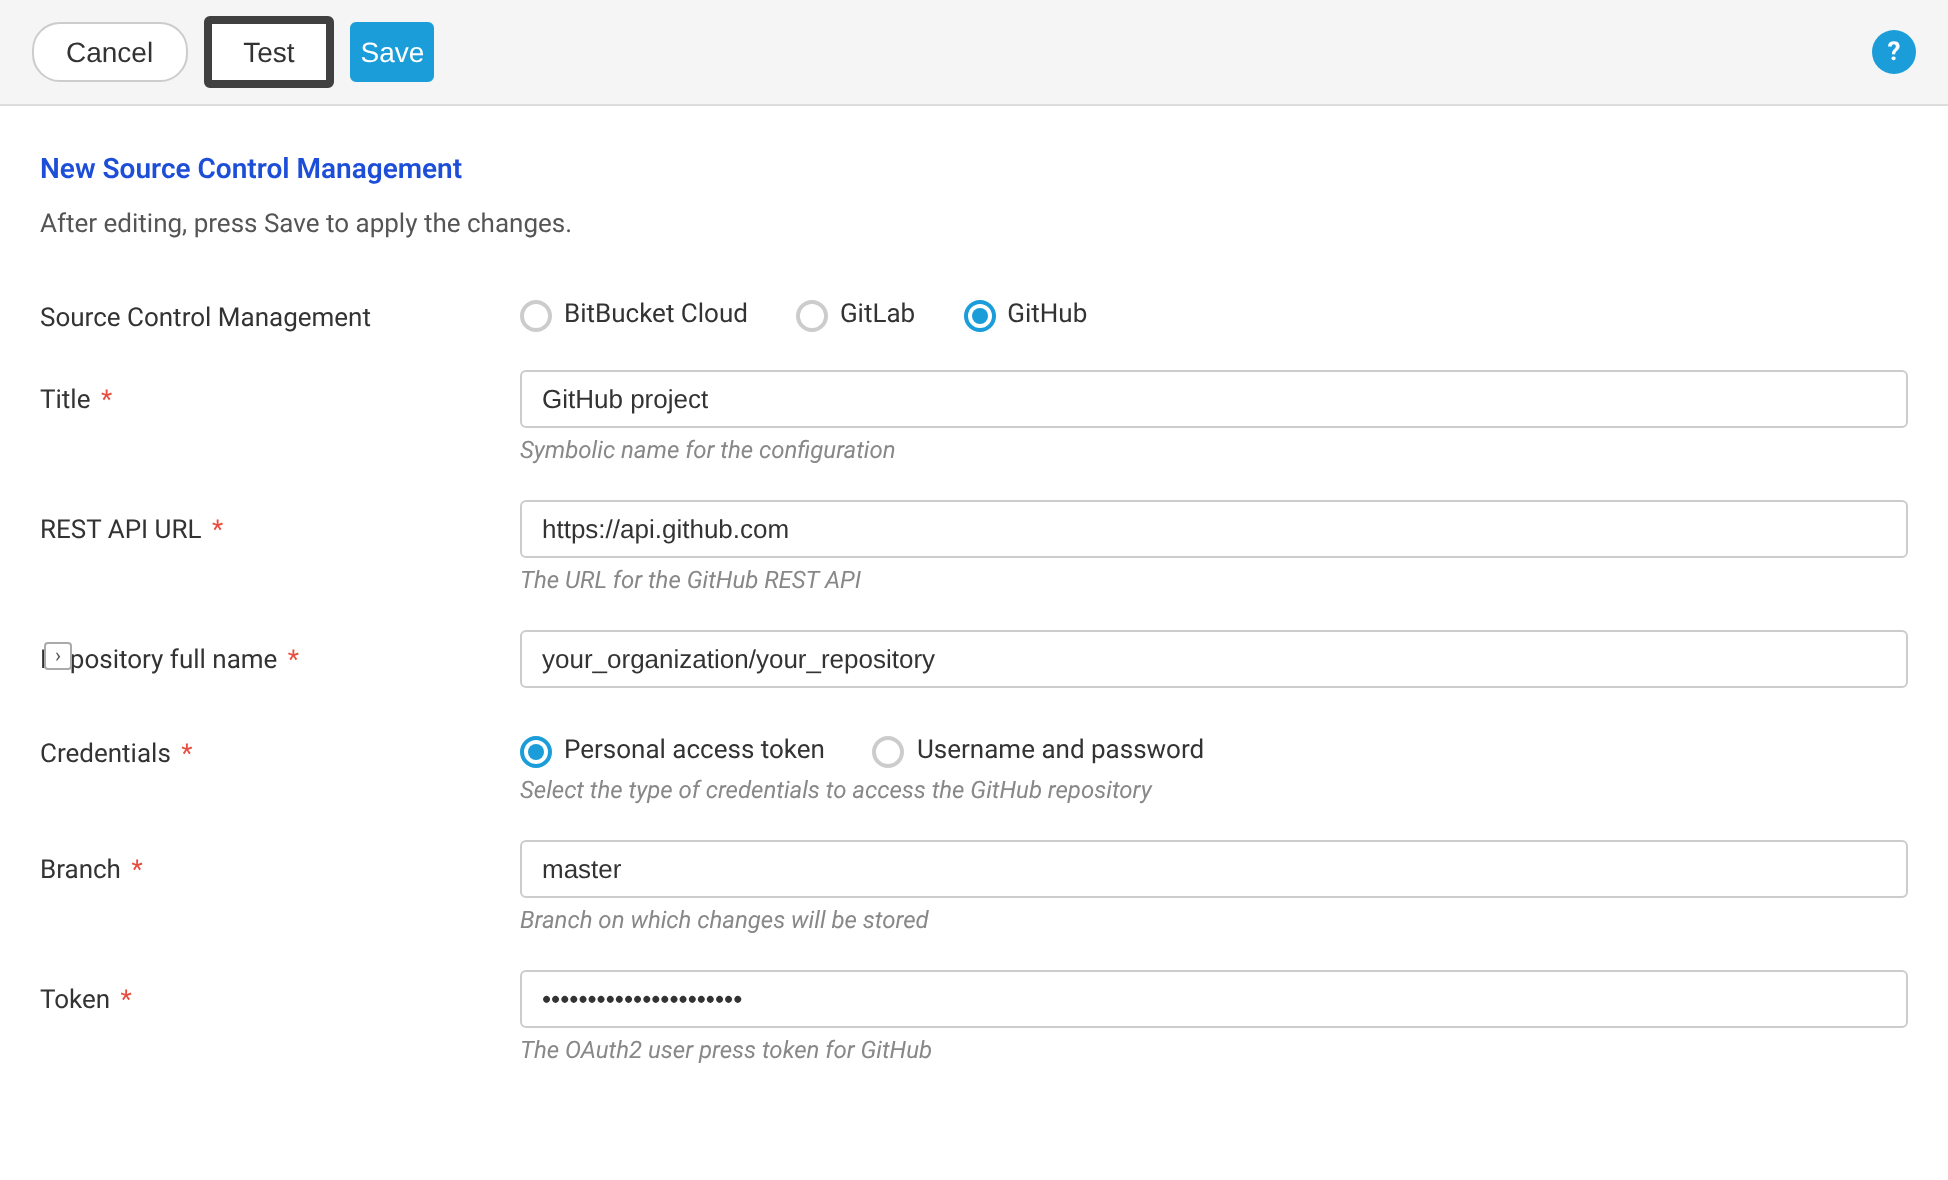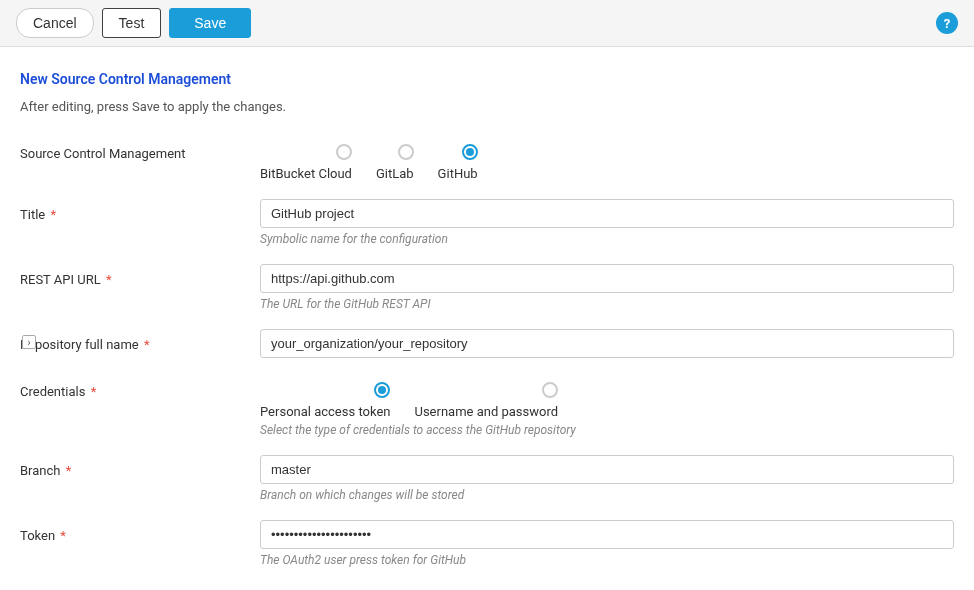--- a/index.html
+++ b/index.html
@@ -26,32 +26,32 @@
       background: #fff;
       border: 1px solid #ccc;
       padding: 6px 16px;
       border-radius: 14px;
       cursor: pointer;
       font-size: 14px;
       color: #333;
     }
     .toolbar-test {
       background: #fff;
-      border: 1px solid #404040;
+      border: 4px solid #404040;
       padding: 6px 16px;
       border-radius: 3px;
       cursor: pointer;
       font-size: 14px;
       color: #333;
     }
     .toolbar-save {
       background: #1a9dd9;
       border: 1px solid #1a9dd9;
       color: #fff;
-      padding: 6px 24px;
+      padding: 6px 4px;
       border-radius: 3px;
       cursor: pointer;
       font-size: 14px;
     }
     .toolbar-spacer { flex: 1; }
     .toolbar-help {
       width: 22px;
       height: 22px;
       border-radius: 50%;
       background: #1a9dd9;
@@ -129,24 +129,23 @@
     
     .scm-options {
       display: flex;
       align-items: center;
       gap: 24px;
       padding-top: 6px;
     }
 
     .radio-option {
       display: flex;
-      align-items: flex-end;
+      align-items: flex-start;
       gap: 6px;
       cursor: pointer;
-      flex-direction: column;
     }
 
     .radio-option label {
       cursor: pointer;
       font-size: 13px;
     }
 
     
     .radio-circle {
       width: 16px;

